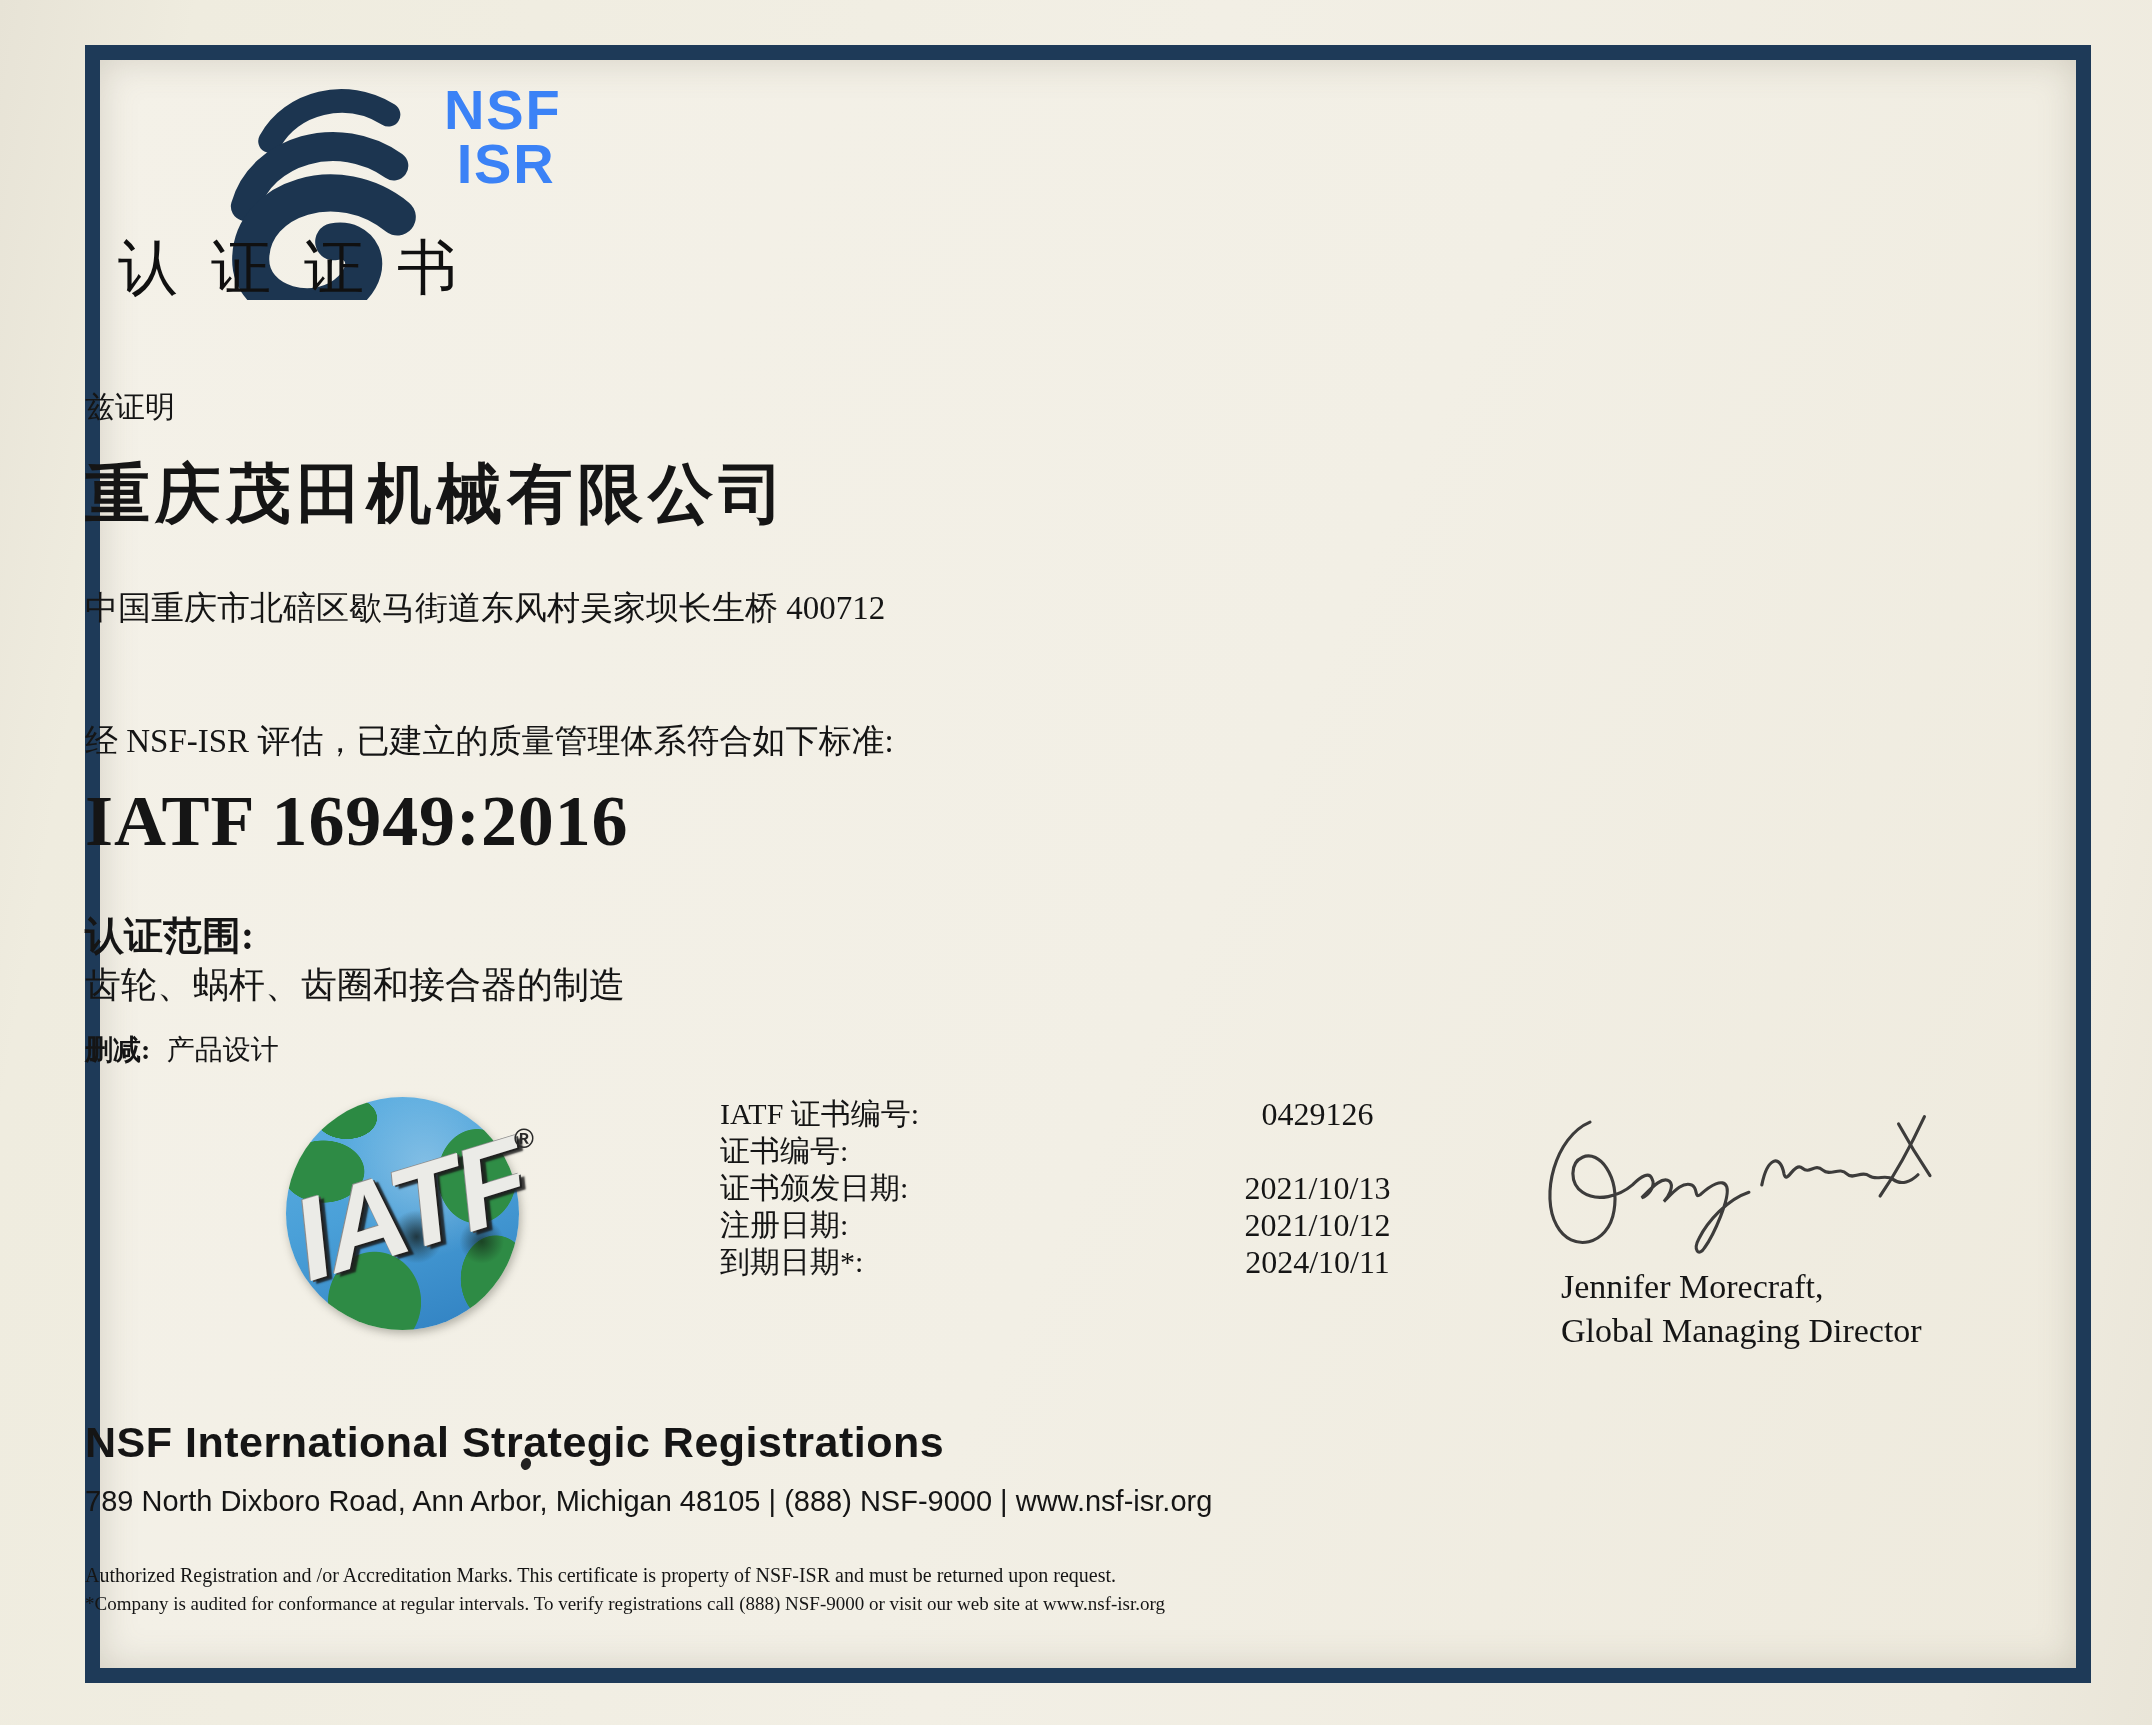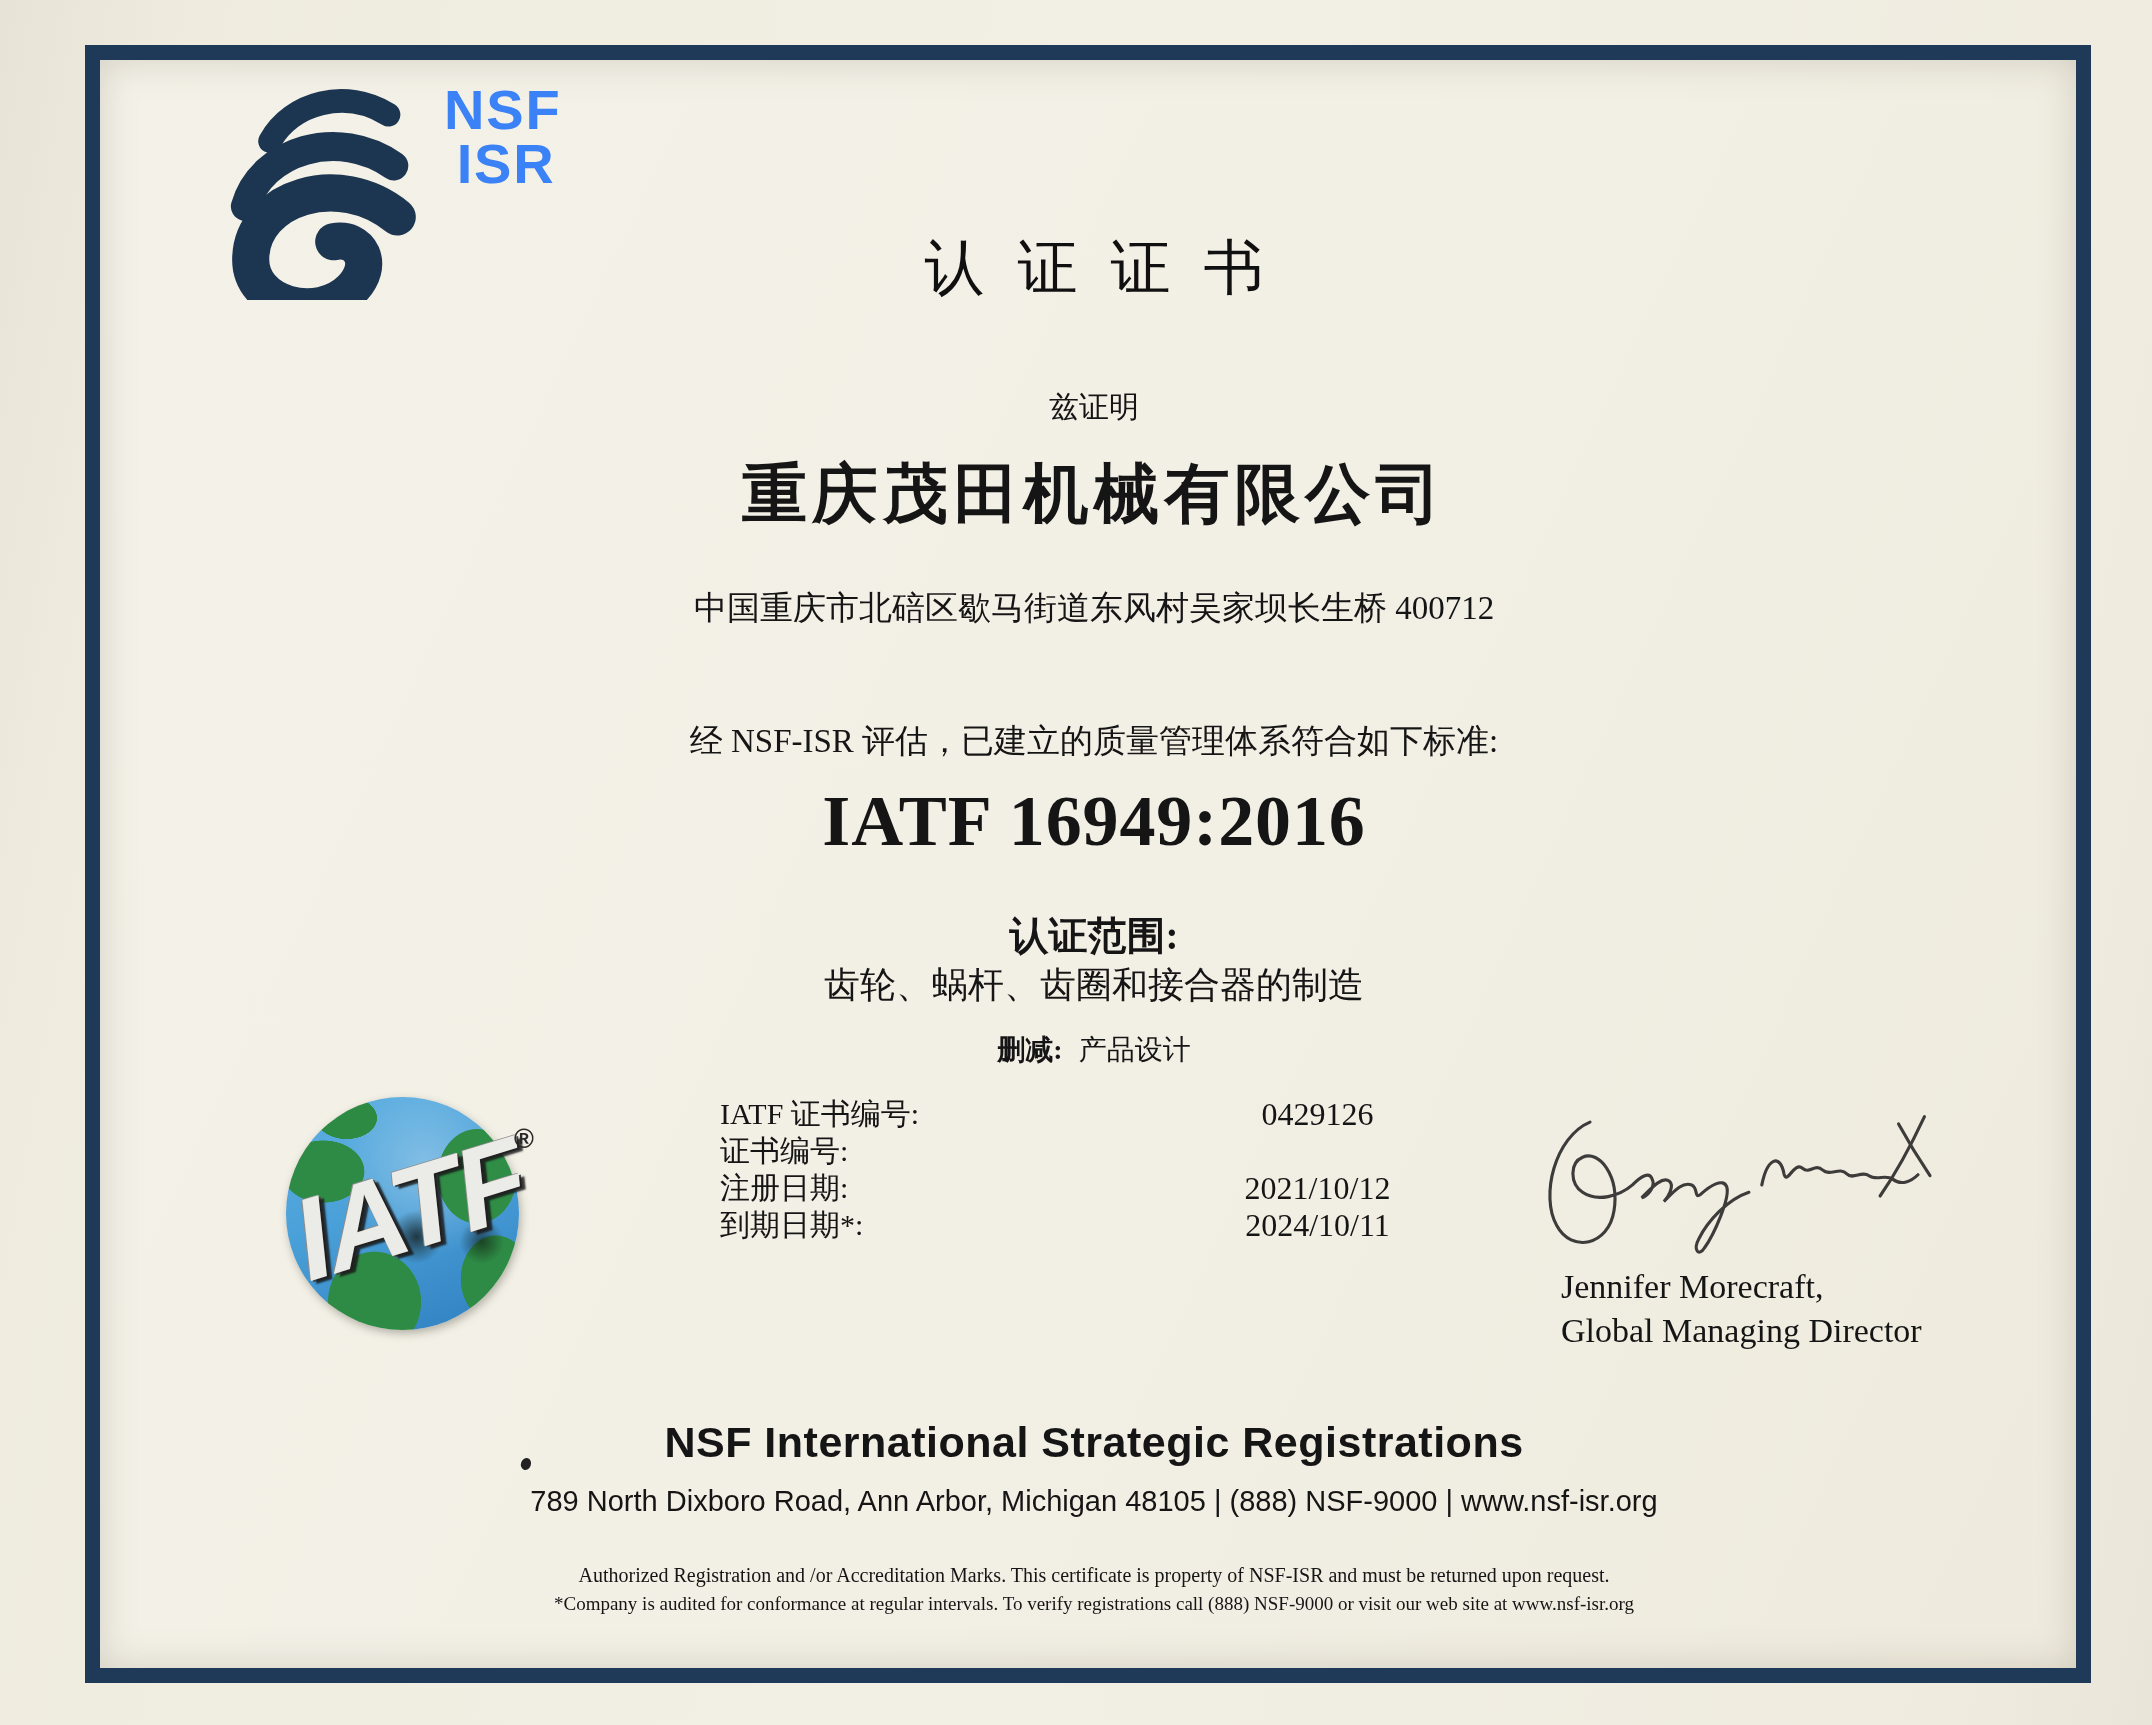--- a/index.html
+++ b/index.html
@@ -7,21 +7,21 @@
     width:2153px;height:1726px;position:relative;overflow:hidden;
     background:linear-gradient(100deg,#e7e3d6 0%,#efecdf 8%,#f2efe5 50%,#efebdf 92%,#e9e5d8 100%);
     font-family:"Liberation Serif","DejaVu Serif",serif;color:#151515;
   }
   .frame{
     position:absolute;left:85px;top:45px;width:1976px;height:1608px;
     border:15.4px solid #1e3a58;background:linear-gradient(115deg,#f4f1e8 0%,#f2efe5 55%,#eeeadd 100%);
     box-shadow:0 0 36px rgba(120,110,90,.25) inset;
   }
   .abs{position:absolute;}
-  .centered{left:85px;width:2018px;text-align:center;}
+  .centered{left:85px;width:2018px;text-align:left;}
 
   
   .nsf-logo{left:204px;top:74px;display:flex;align-items:flex-start;}
   .nsf-logo-text{font-family:"Liberation Sans","DejaVu Sans",sans-serif;font-weight:bold;
     color:#3b82f6;font-size:56px;line-height:54px;letter-spacing:1.8px;margin-top:9px;}
   .nsf-line2{margin-left:12.7px;}
 
   
   .cert-title{top:228px;font-size:60px;letter-spacing:0.55em;text-indent:0.55em;color:#101010;font-weight:500;}
   .certify{top:387px;font-size:30px;}
@@ -112,20 +112,24 @@
 
 <div class="abs details">
   <div class="detail-row">
     <span class="detail-label">IATF 证书编号:</span>
     <span class="detail-value">0429126</span>
   </div>
   <div class="detail-row">
     <span class="detail-label">证书编号:</span>
   </div>
   <div class="detail-row">
+    <span class="detail-label">证书颁发日期:</span>
+    <span class="detail-value">2021/10/13</span>
+  </div>
+  <div class="detail-row">
     <span class="detail-label">注册日期:</span>
     <span class="detail-value">2021/10/12</span>
   </div>
   <div class="detail-row">
     <span class="detail-label">到期日期*:</span>
     <span class="detail-value">2024/10/11</span>
   </div>
 </div>
 
 <div class="abs iatf">

